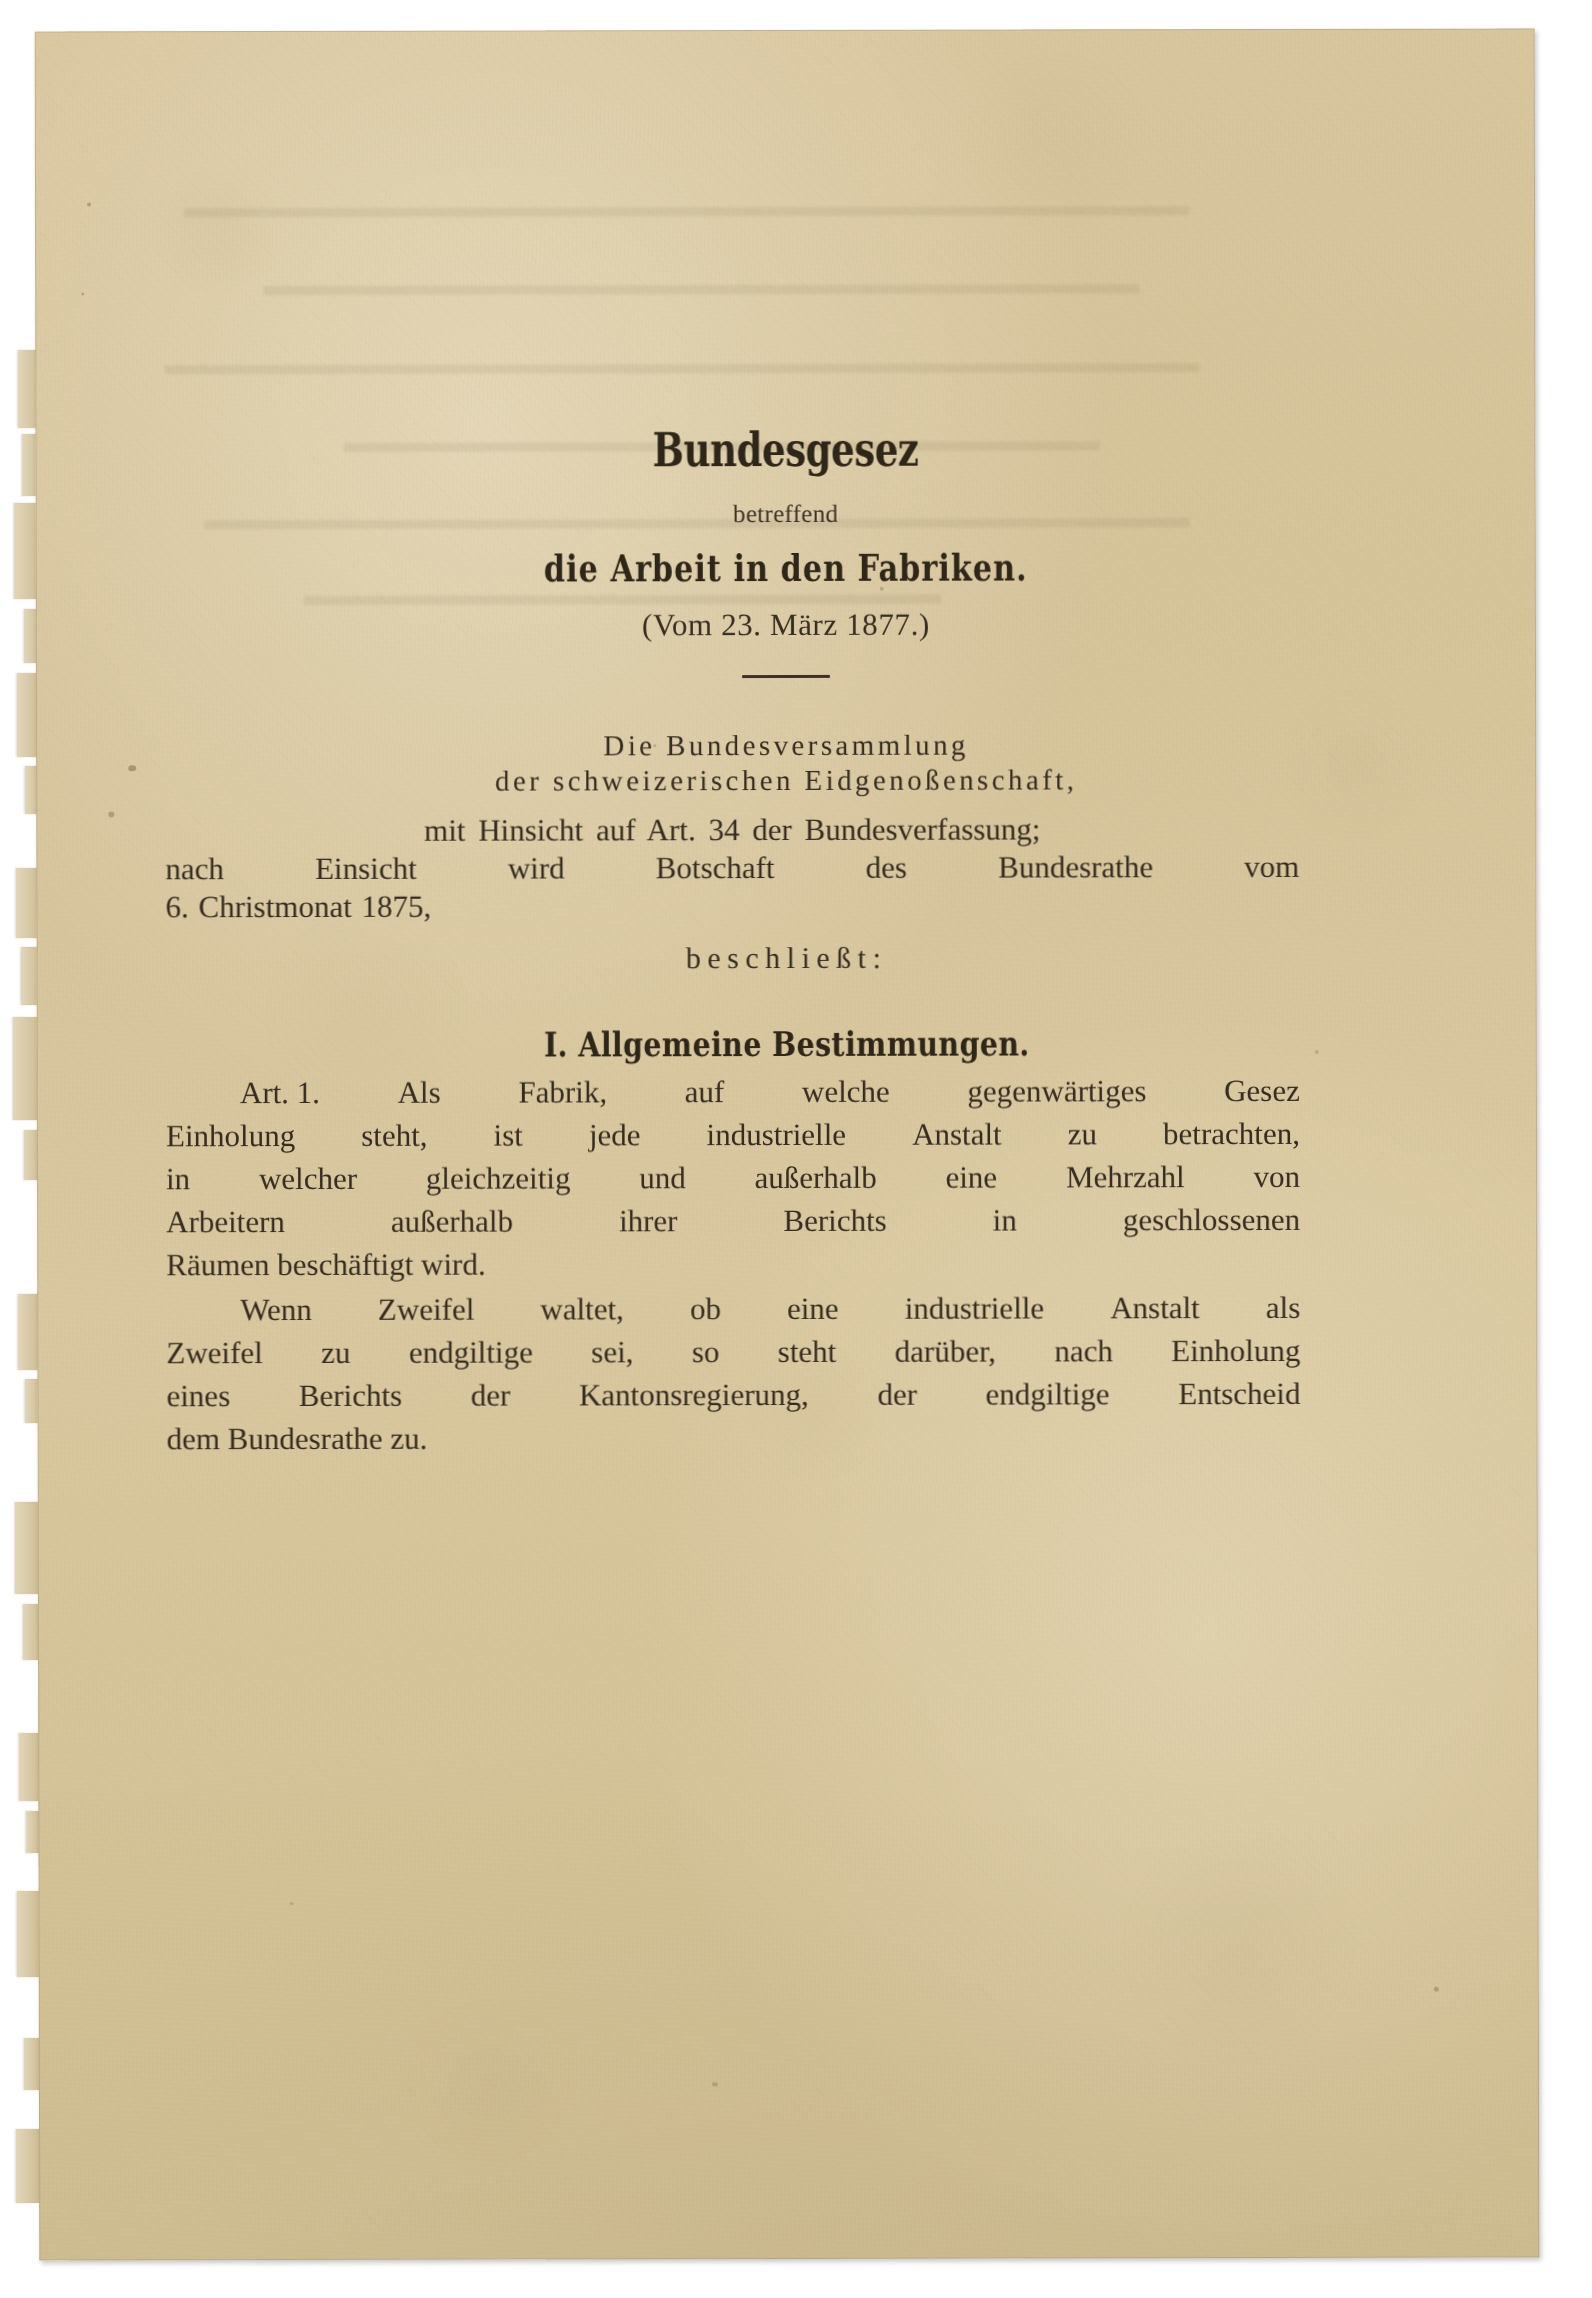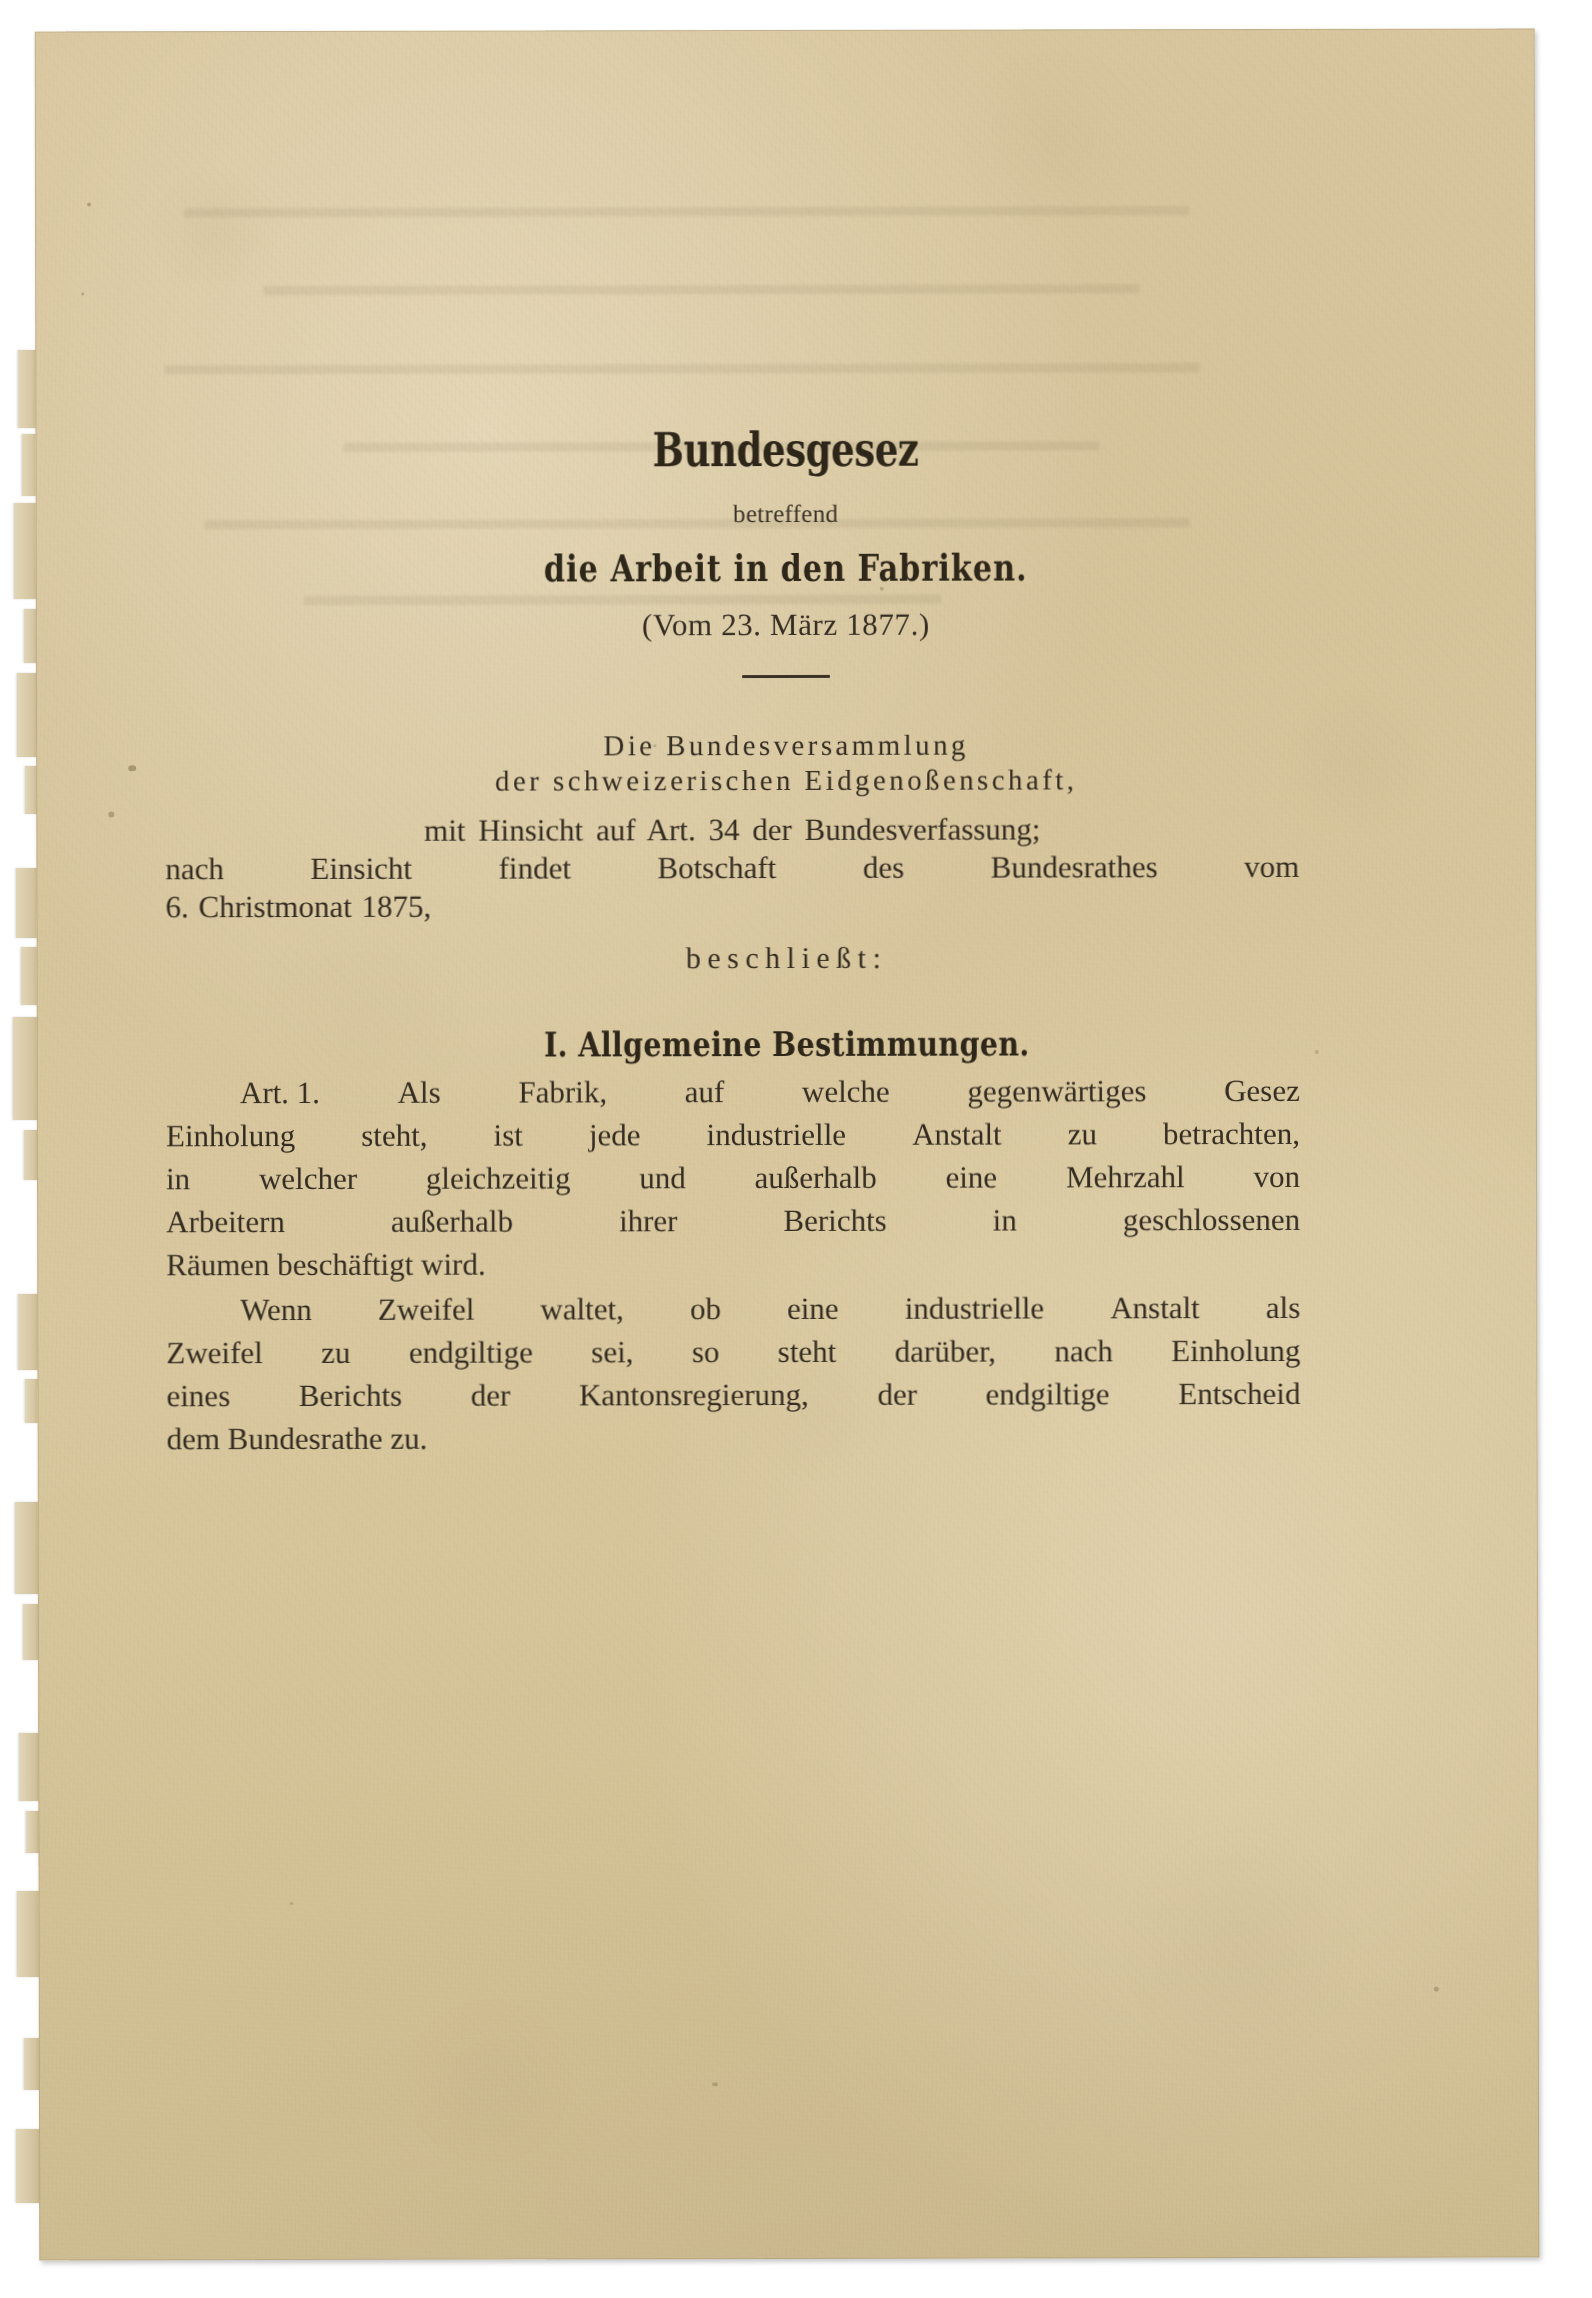--- a/index.html
+++ b/index.html
@@ -338,24 +338,24 @@
       <div class="pre-spaced pre-line1 ink">Die Bundesversammlung</div>
 
       <div class="pre-spaced pre-line2 ink">der schweizerischen Eidgenoßenschaft,</div>
 
       <div class="pre-just pre-line3 ink">mit Hinsicht auf Art. 34 der Bundesverfassung;</div>
 
       <div class="pre-just pre-line4 ink">
         <span class="line-just">
           <span>nach</span>
           <span>Einsicht</span>
-          <span>findet</span>
+          <span>wird</span>
           <span>Botschaft</span>
           <span>des</span>
-          <span>Bundesrathes</span>
+          <span>Bundesrathe</span>
           <span>vom</span>
         </span>
       </div>
 
       <div class="pre-just pre-line5 ink">6. Christmonat 1875,</div>
 
       <div class="beschliesst ink">beschließt:</div>
 
       <div class="section-heading ink">I. Allgemeine Bestimmungen.</div>
 

